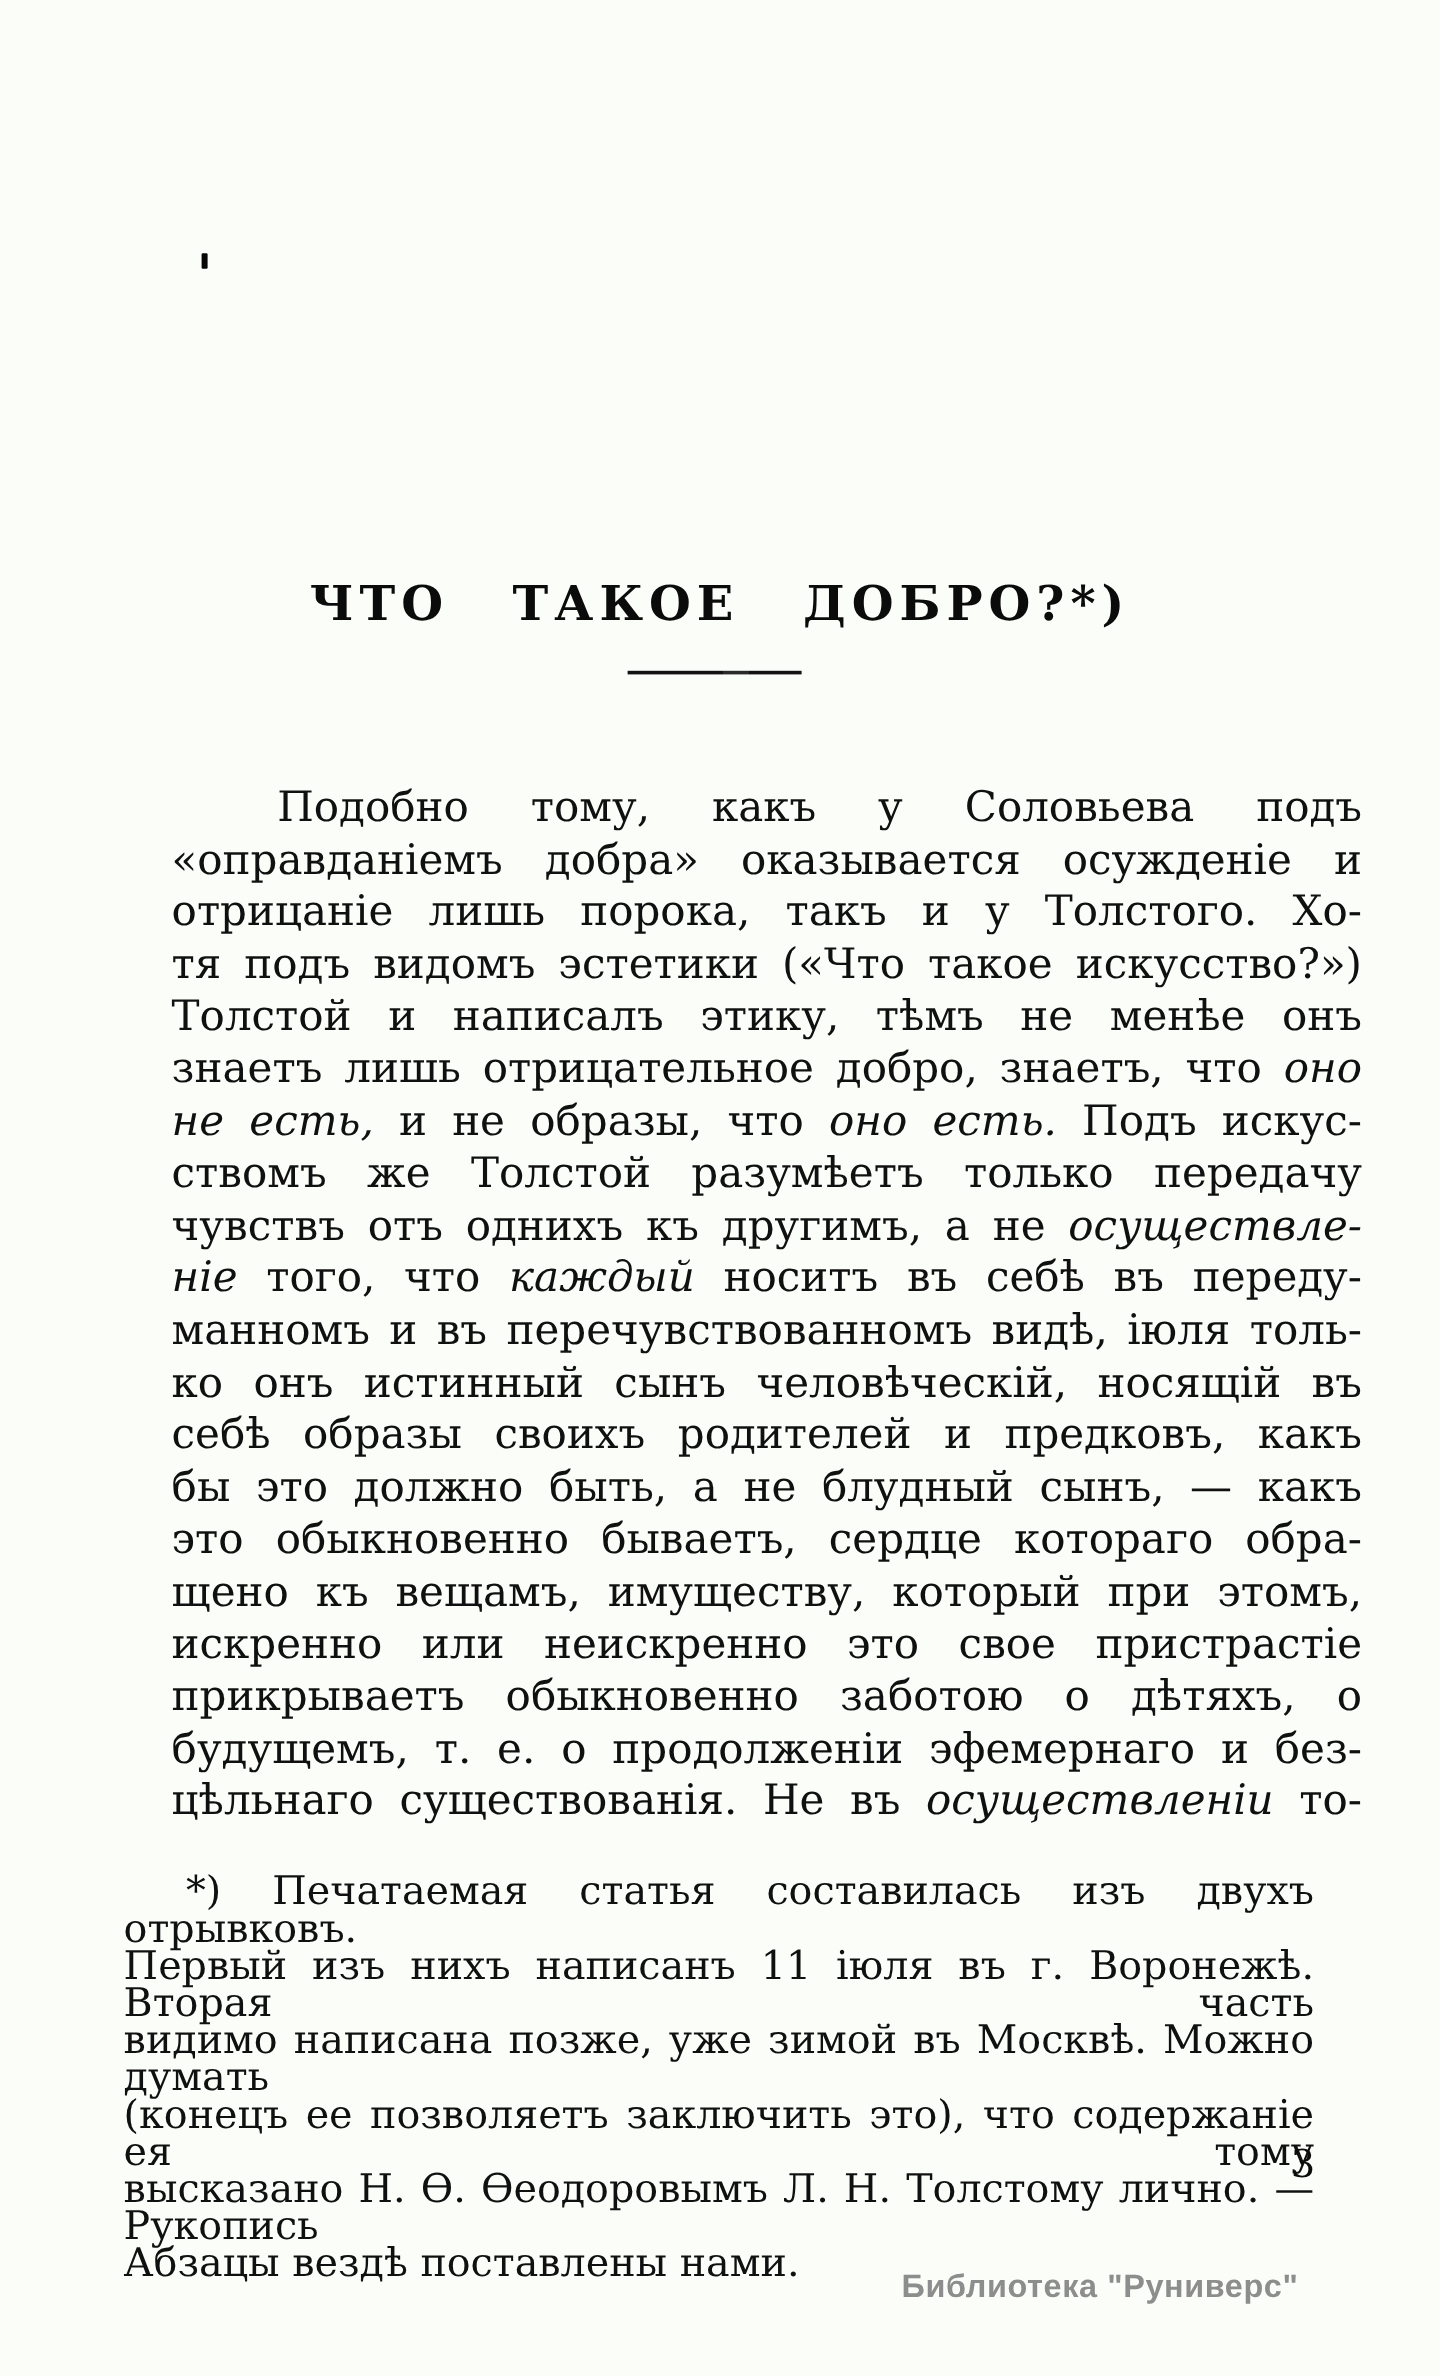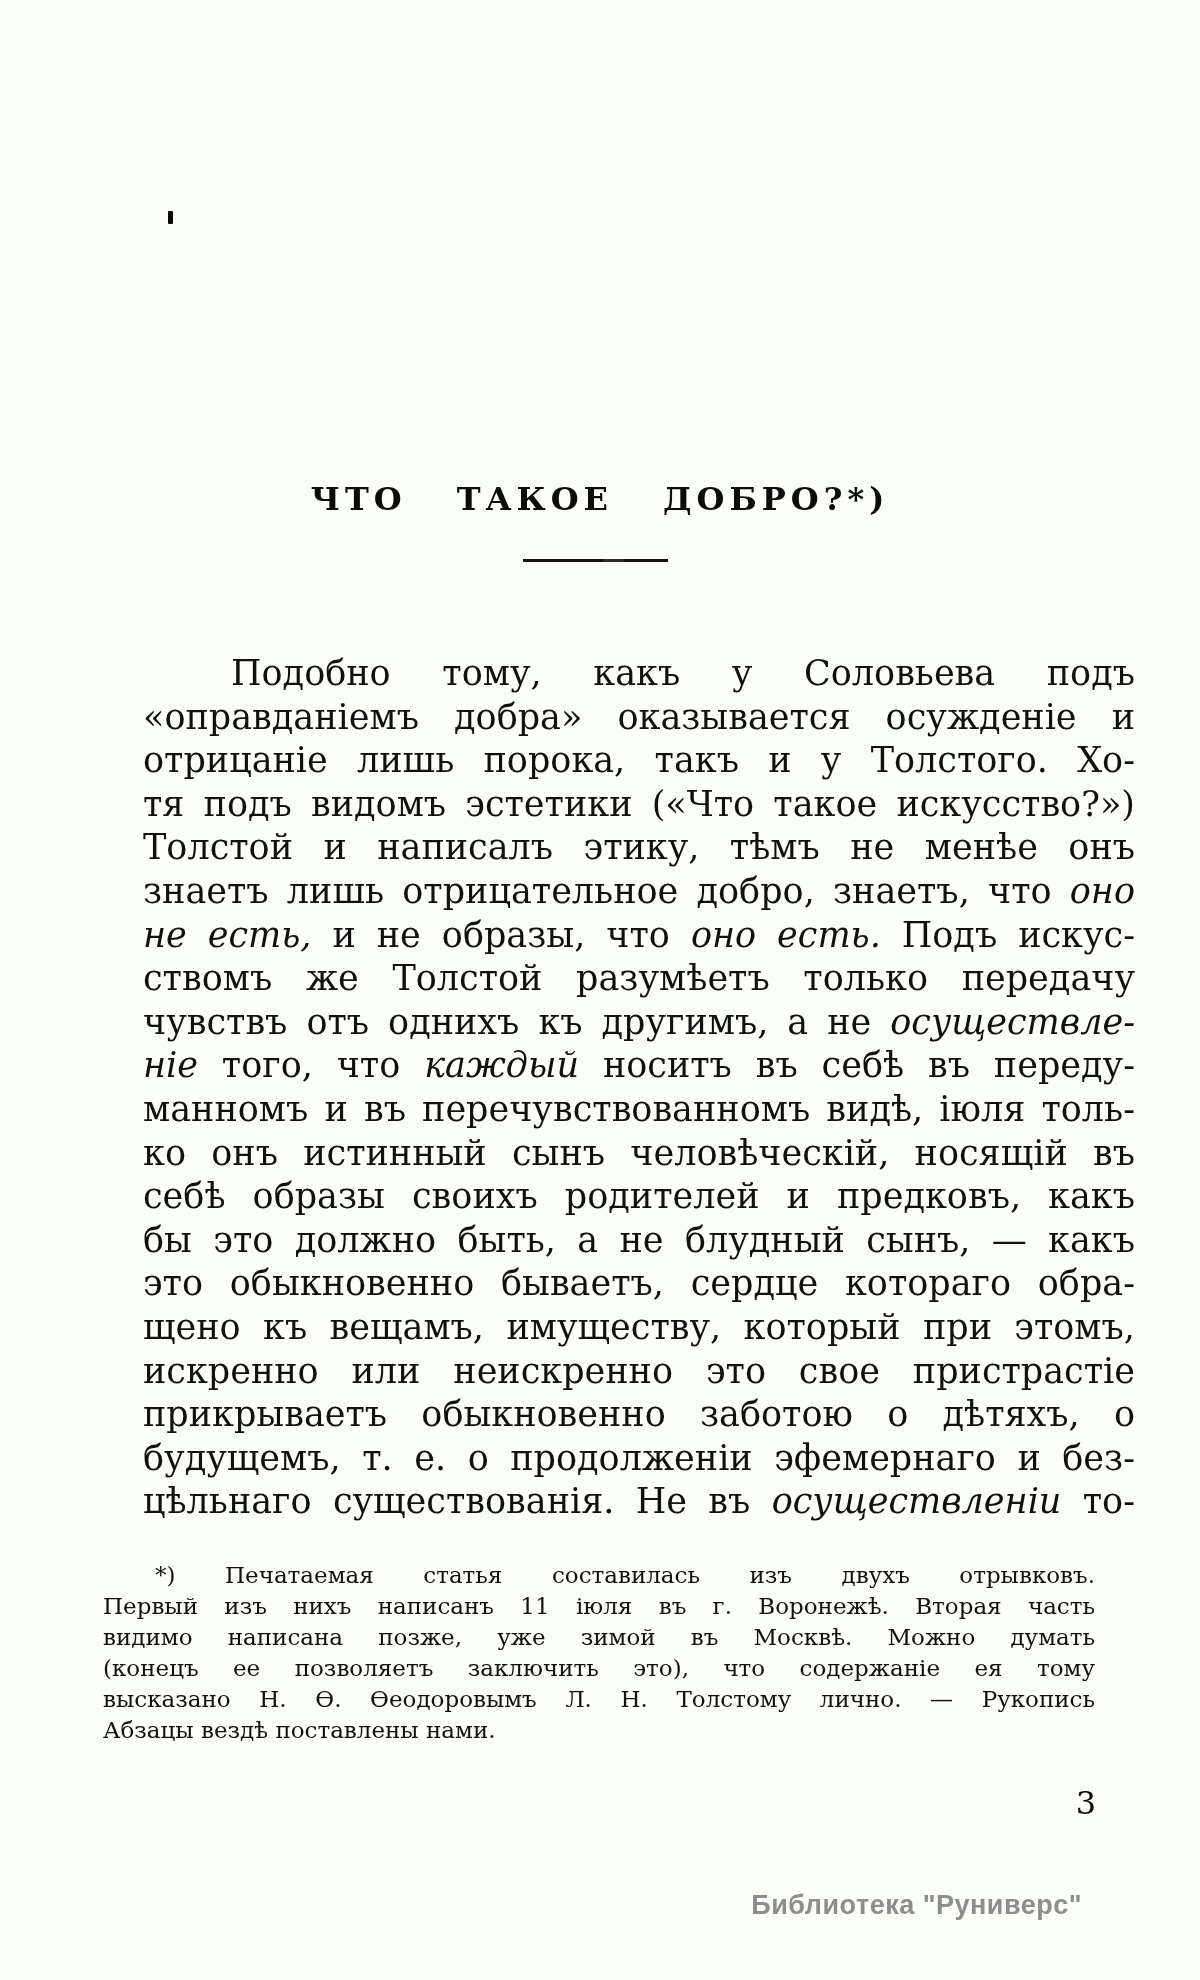--- a/index.html
+++ b/index.html
@@ -19,21 +19,21 @@
     background: #060606;
     border-radius: 1px;
   }
   .title {
     position: absolute;
     left: 104px; top: 480px;
     width: 992px;
     margin: 0;
     text-align: center;
     font-family: "DejaVu Serif", serif;
-    font-size: 32px;
+    font-size: 40px;
     font-weight: 700;
     letter-spacing: 5px;
     word-spacing: 34px;
     color: #0b0b0b;
     white-space: nowrap;
   }
   .title-rule {
     position: absolute;
     left: 523px; top: 559px;
     width: 145px; height: 3px;
@@ -54,21 +54,21 @@
     white-space: normal;
   }
   .body-line:first-child { text-indent: 88px; }
   .body-line i { }
   .footnote-block {
     position: absolute;
     left: 103px; top: 1560px;
     width: 992px;
   }
   .footnote-line {
-    font-size: 23px;
+    font-size: 33px;
     line-height: 31px;
     text-align: justify;
     text-align-last: justify;
   }
   .footnote-line:first-child { text-indent: 52px; }
   .footnote-line.last { text-align: center; text-align-last: left; }
   .page-number {
     position: absolute;
     right: 104px; top: 1784px;
     width: 60px;

